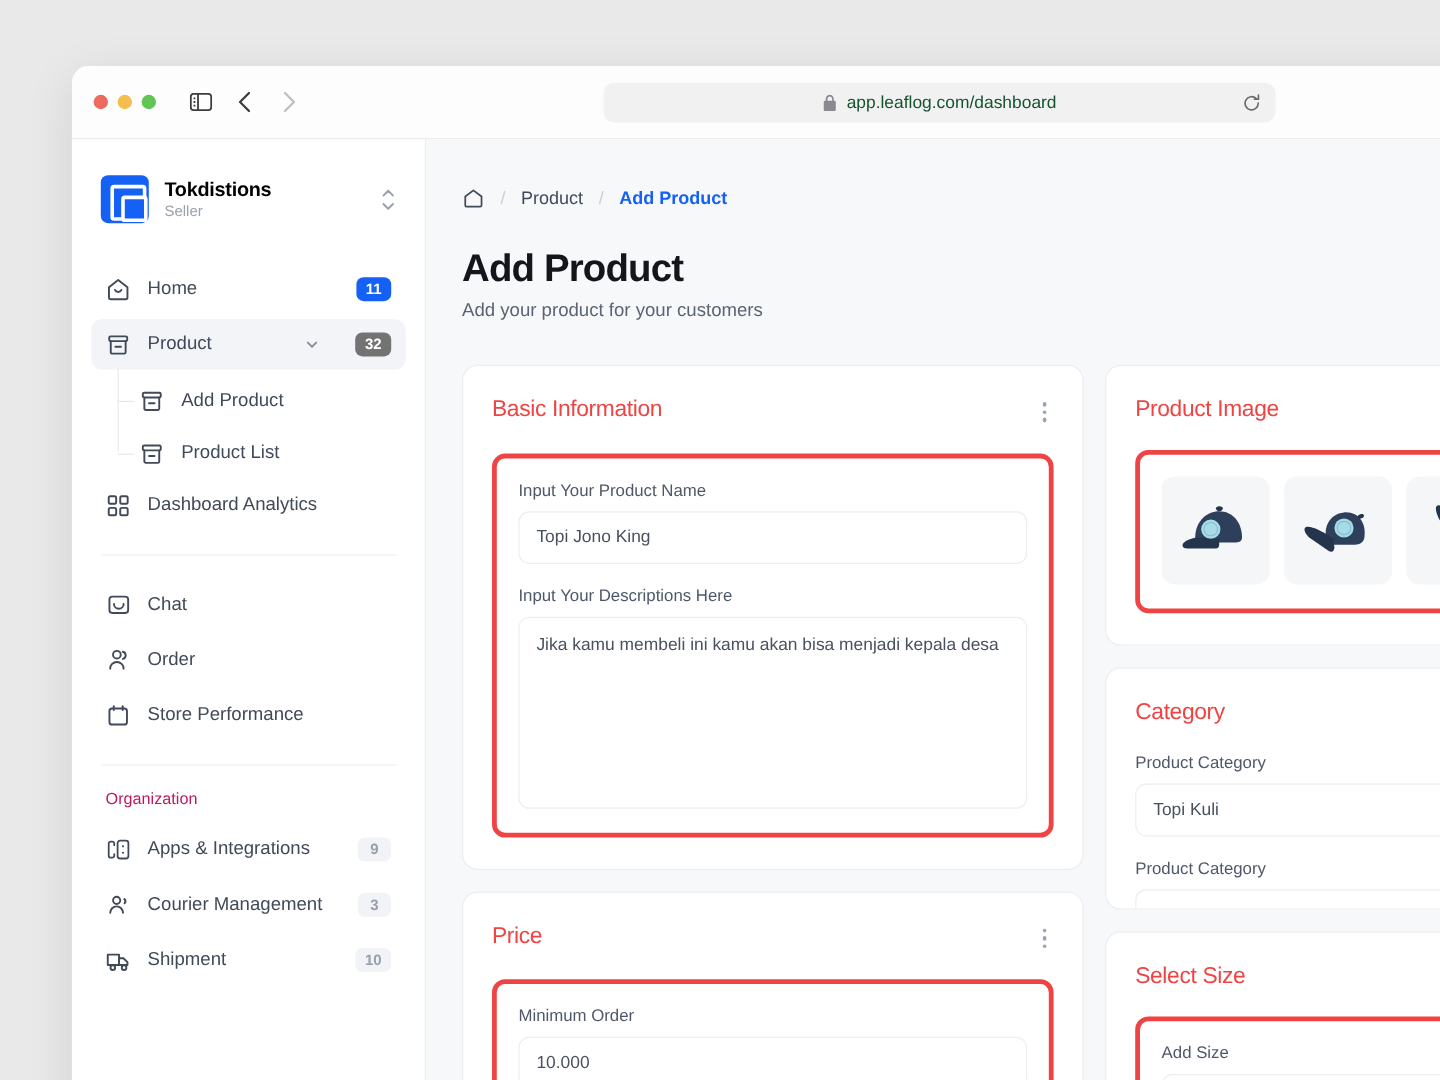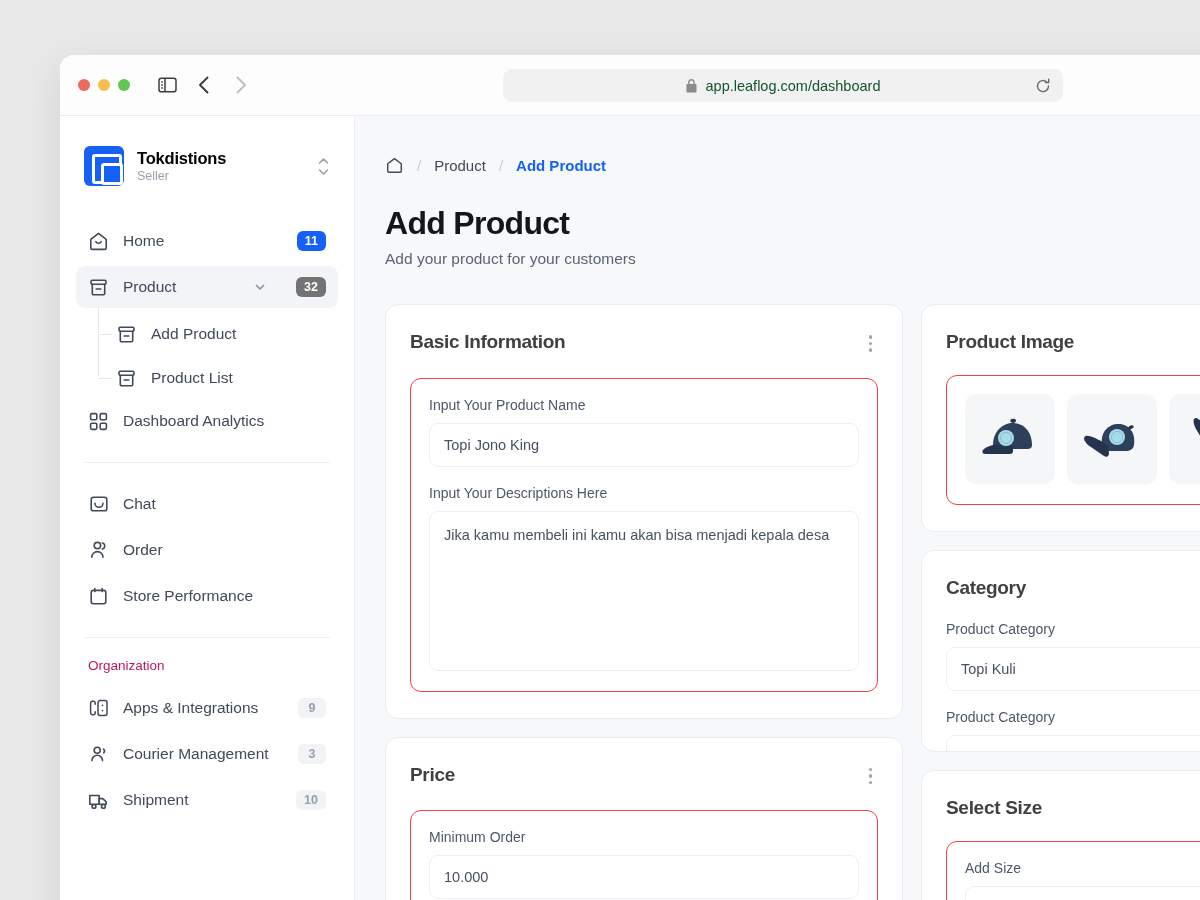--- a/index.html
+++ b/index.html
@@ -141,26 +141,26 @@
     display: flex; gap: 18px; margin-top: 36px; align-items: flex-start;
   }
   .col-left { width: 518px; flex: 0 0 518px; }
   .col-right { width: 400px; flex: 0 0 400px; }
 
   .card {
     background: #fff; border: 1px solid #ebedf1; border-radius: 13px;
     padding: 26px 24px; margin-bottom: 18px; position: relative;
   }
   .card-head { display: flex; align-items: flex-start; justify-content: space-between; }
-  .card-title { font-size: 19px; font-weight: 700; color: #404040; letter-spacing: -.3px; }
+  .card-title { font-size: 19px; font-weight: 400; color: #ef4444; letter-spacing: -.3px; }
   .kebab { display: flex; flex-direction: column; gap: 3px; padding: 4px 6px; }
   .kebab i { width: 3.5px; height: 3.5px; border-radius: 50%; background: #9aa4b2; display:block; }
 
   .inner {
-    border: 1px solid #ef4444; border-radius: 11px;
+    border: 4px solid #ef4444; border-radius: 11px;
     padding: 18px 18px 20px; margin-top: 22px;
   }
   .field-label { font-size: 14px; color: #4e5869; margin-bottom: 10px; }
   .input {
     border: 1px solid #eceef2; border-radius: 9px; height: 44px;
     display: flex; align-items: center; padding: 0 14px;
     font-size: 14.5px; color: #48515f;
   }
   .textarea {
     border: 1px solid #eceef2; border-radius: 9px; min-height: 160px;

